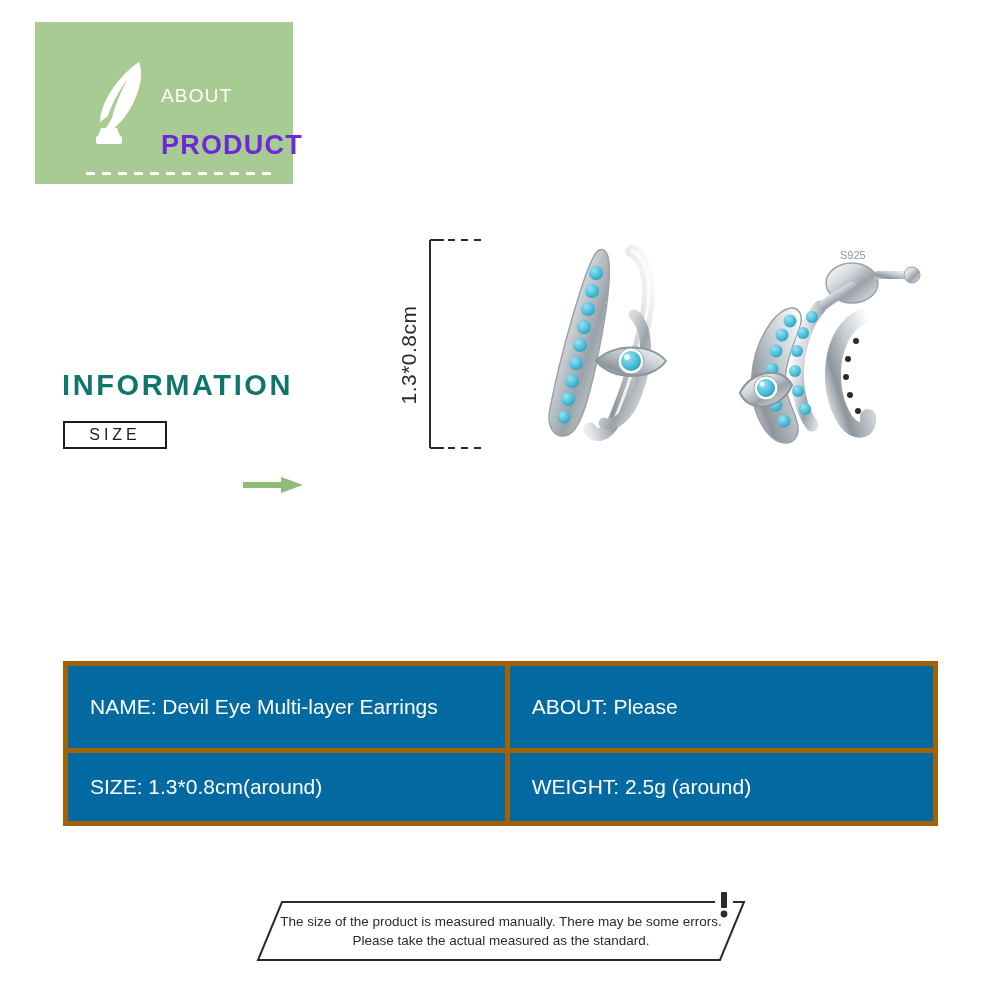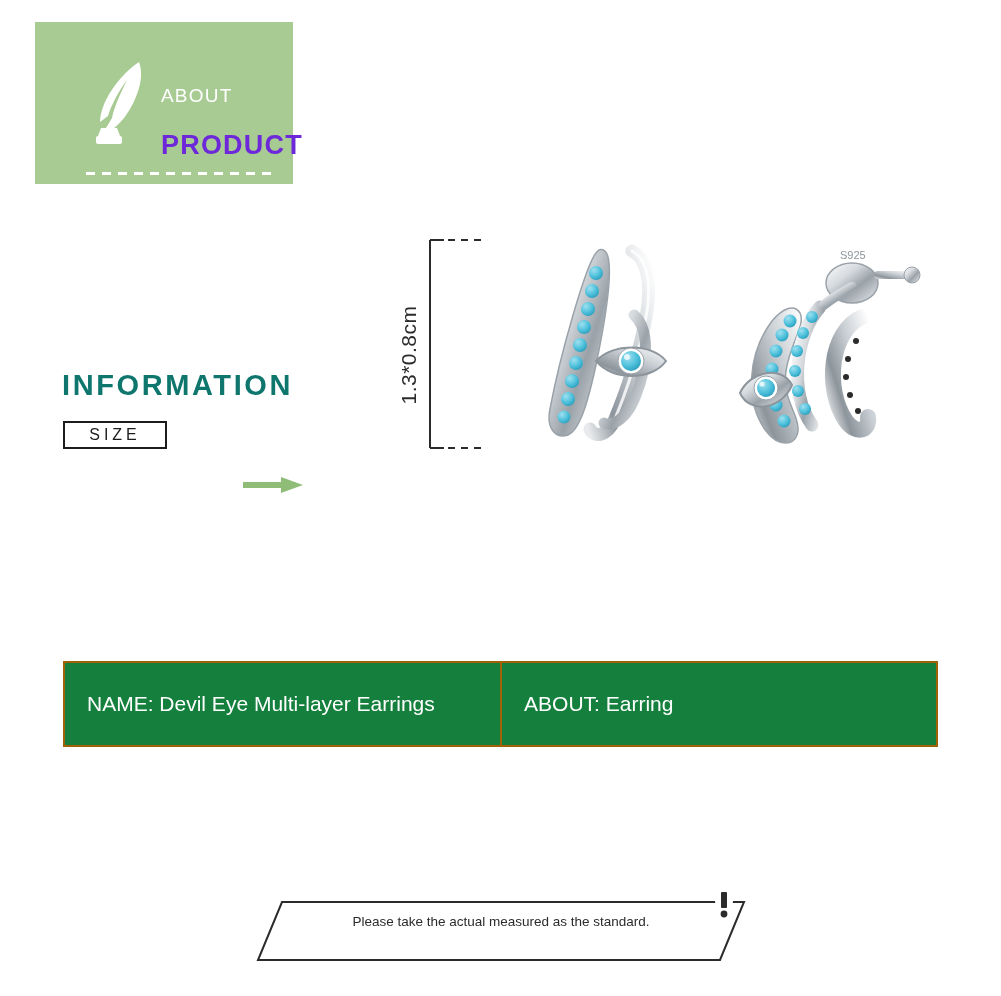--- a/index.html
+++ b/index.html
@@ -124,25 +124,25 @@
 
   
   .spec-table {
     position: absolute;
     left: 63px;
     top: 661px;
     width: 875px;
     border-collapse: collapse;
   }
   .spec-table td {
-    background: #15803d;
+    background: #0369a1;
     color: #ffffff;
     font-size: 21px;
     padding: 10px 16px 10px 22px;
-    border: 2px solid #a16207;
+    border: 5px solid #a16207;
     vertical-align: middle;
     height: 48px;
   }
   .spec-table td.col-left { width: 437px; }
   .spec-table td.col-right { width: 436px; }
   .spec-label { font-size: 21px; }
   .spec-value { font-size: 21px; }
   .row-name td { height: 62px; }
 
   
@@ -315,31 +315,42 @@
 
 <table class="spec-table">
   <tbody>
     <tr class="row-name">
       <td class="col-left">
         <span class="spec-label">NAME:</span>
         <span class="spec-value">Devil Eye Multi-layer Earrings</span>
       </td>
       <td class="col-right">
         <span class="spec-label">ABOUT:</span>
-        <span class="spec-value">Earring</span>
+        <span class="spec-value">Please</span>
+      </td>
+    </tr>
+    <tr>
+      <td class="col-left">
+        <span class="spec-label">SIZE:</span>
+        <span class="spec-value">1.3*0.8cm(around)</span>
+      </td>
+      <td class="col-right">
+        <span class="spec-label">WEIGHT:</span>
+        <span class="spec-value">2.5g (around)</span>
       </td>
     </tr>
   </tbody>
 </table>
 
 <div class="footer-note">
   <svg class="footer-shape" viewBox="0 0 490 62">
     <path d="M26 2 L488 2 L464 60 L2 60 Z" fill="none" stroke="#2b2b2b" stroke-width="2"></path>
   </svg>
   <svg class="alert-icon" viewBox="0 0 24 34">
     <path d="M3 2 L21 2 L21 10 L12 30 L3 10 Z" fill="#ffffff"></path>
     <rect x="9" y="0" width="6" height="16" rx="1" fill="#2b2b2b"></rect>
     <circle cx="12" cy="22" r="3.4" fill="#2b2b2b"></circle>
   </svg>
   <div class="footer-text">
+    <div>The size of the product is measured manually. There may be some errors.</div>
     <div>Please take the actual measured as the standard.</div>
   </div>
 </div>
 
 </body></html>

